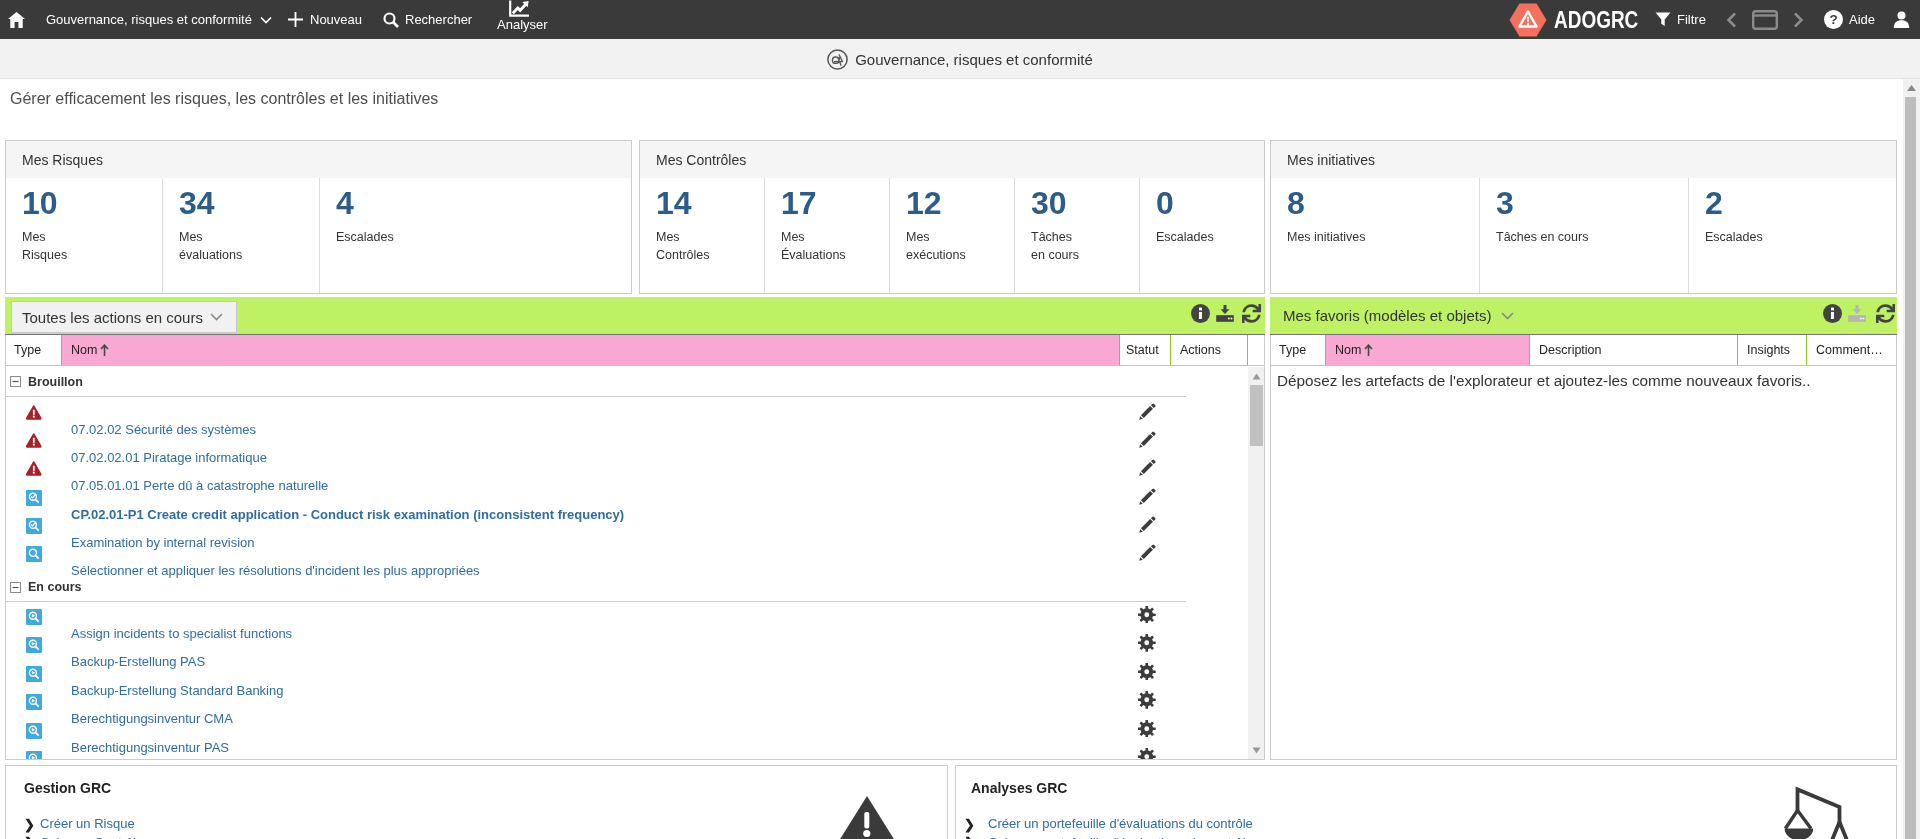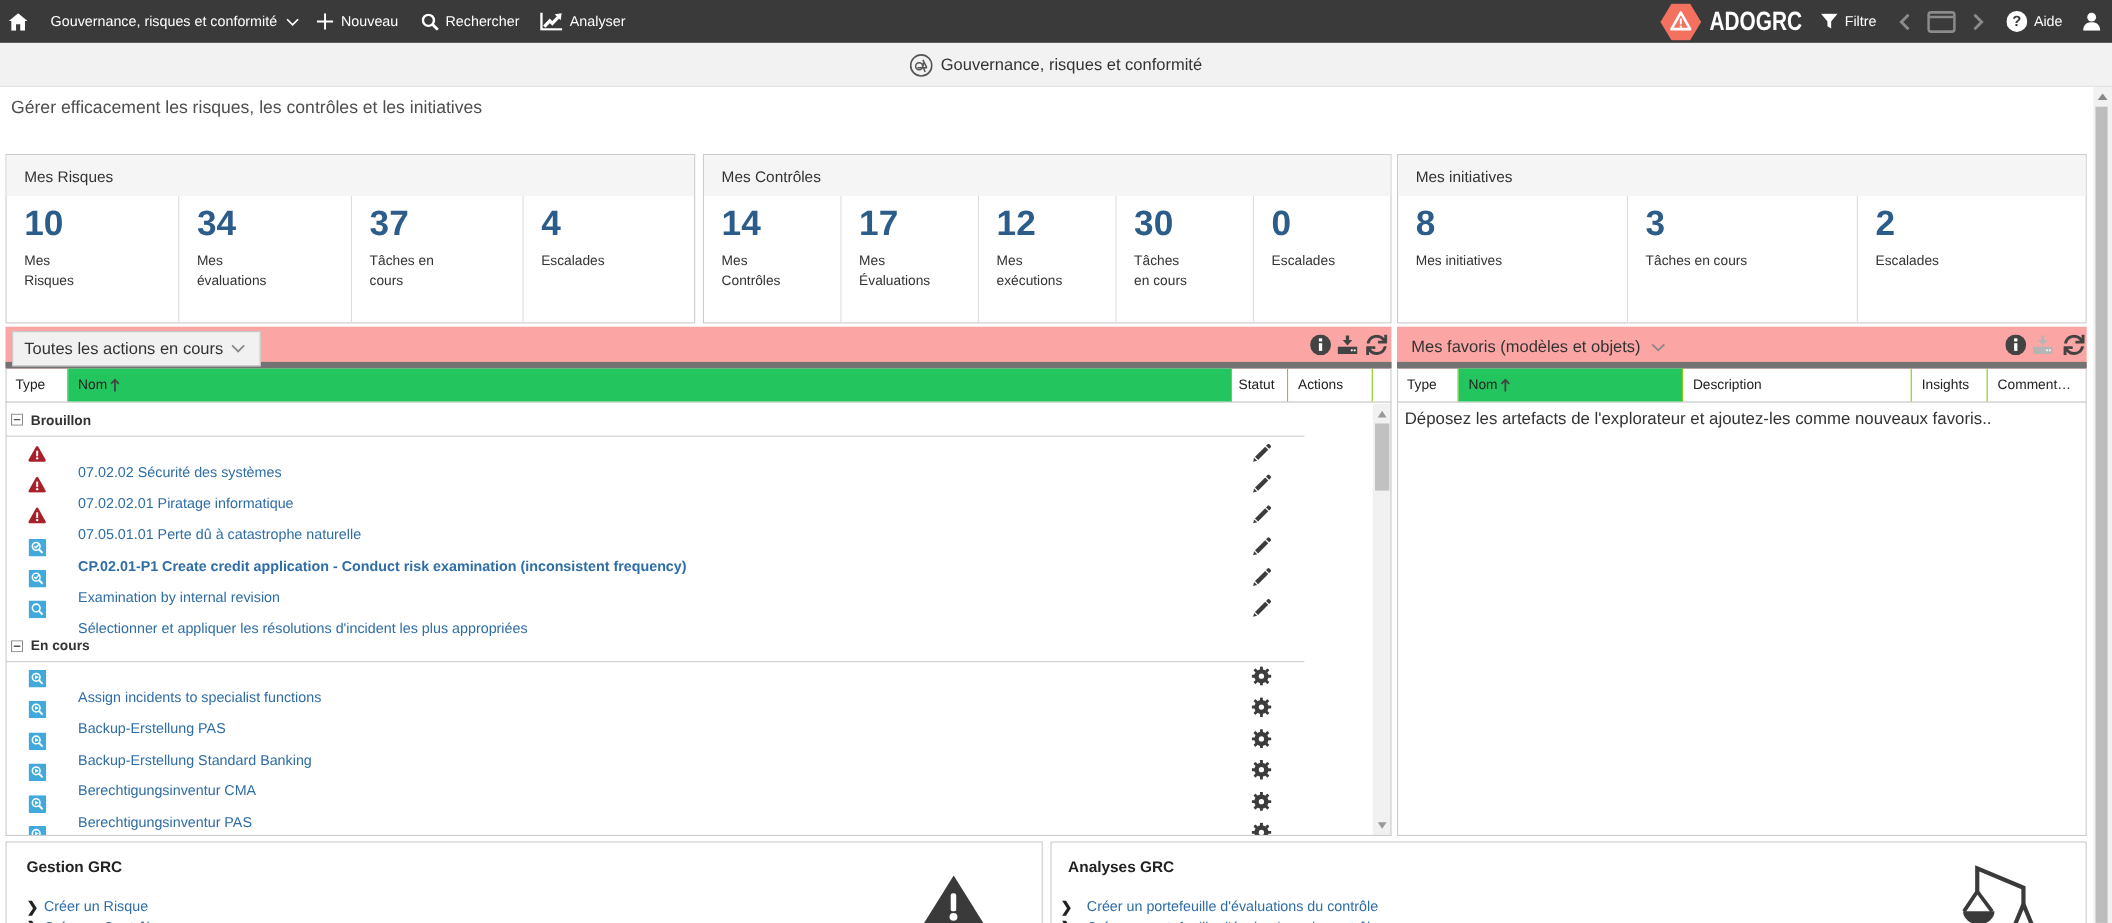--- a/index.html
+++ b/index.html
@@ -20,24 +20,24 @@
 .card { position:absolute; top:140px; height:154px; border:1px solid #ccc; background:#fff; }
 .card .hdr { height:37px; background:#f5f5f5; font-size:14px; color:#333; padding-left:16px; display:flex; align-items:center; }
 .card .cols { position:absolute; left:0; top:37px; bottom:0; right:0; display:flex; }
 .card .col { border-right:1px solid #ddd; padding:10px 0 0 16px; }
 .card .col:last-child { border-right:none; }
 .num { font-size:32px; font-weight:bold; color:#2b5c8a; line-height:31px; }
 .lbl { margin-top:9px; font-size:12.5px; line-height:18px; color:#333; }
 
 
 .panel { position:absolute; top:297px; background:#fff; }
-.toolbar { position:absolute; left:0; top:0; width:100%; height:38px; background:#fca5a5; border-bottom:6px solid #737373; }
+.toolbar { position:absolute; left:0; top:0; width:100%; height:38px; background:#bef264; border-bottom:1px solid #737373; }
 .thead { position:absolute; left:0; top:38px; width:100%; height:31px; border-bottom:1px solid #c4c4c4; font-size:12.5px; color:#222; }
 .thead .cell { position:absolute; top:0; height:30px; display:flex; align-items:center; padding-left:9px; border-right:1px solid #84cc16; }
-.sorted { background:#22c55e;text-align:center; }
+.sorted { background:#f9a8d4;text-align:center; }
 .ddbtn { position:absolute; left:6px; top:4px; height:32px; width:226px; background:#f1f1f1; border:1px solid #c6c6c6; font-size:15px; color:#333; display:flex; align-items:center; padding-left:10px; white-space:nowrap; }
 .tbicons { position:absolute; top:7px; display:flex; align-items:center; }
 
 .grouprow { font-weight:bold; font-size:12.5px; color:#333; display:flex; align-items:center; border-bottom:1px solid #ccc; }
 .drow { position:absolute; height:29px; font-size:13px; }
 .drow .nm { position:absolute; left:66px; top:17px; height:28px; line-height:28px; color:#2e6da6; }
 .icon16 { position:absolute; left:21px; top:6px; width:16px; height:16px; }
 
 .tablebox { position:absolute; left:0; top:38px; bottom:0; width:100%; border:1px solid #ccc; border-top:none; pointer-events:none; z-index:5; }
 
@@ -73,21 +73,21 @@
       </svg>
     <span style="margin-left:7px">Nouveau</span>
   </div>
   <div class="nav" style="left:383px;">
     <svg width="16" height="16" viewBox="0 0 16 16">
         <circle cx="6.5" cy="6.5" r="5" stroke="#fff" stroke-width="2.2" fill="none"></circle>
         <path d="M10 10 L15 15" stroke="#fff" stroke-width="2.6"></path>
       </svg>
     <span style="margin-left:6px">Rechercher</span>
   </div>
-  <div class="nav" style="left:491px;">
+  <div class="nav" style="left:491px;flex-direction:column;">
     <svg width="21" height="17" viewBox="0 0 21 17">
         <path d="M1.2 0.5 V15.7 H20" stroke="#fff" stroke-width="2.2" fill="none"></path>
         <path d="M3.8 13.2 L8.8 8 L11.1 10.3 L16.3 4.8" stroke="#fff" stroke-width="2.9" fill="none"></path>
         <path d="M13.3 2 L19.6 1 L18.7 7.3 Z" fill="#fff"></path>
       </svg>
     <span style="margin-left:6px">Analyser</span>
   </div>
 
   <div class="nav" style="left:1509px; top:3px; height:34px;">
     <svg width="38" height="34" viewBox="0 0 38 34">
@@ -153,24 +153,20 @@
 <div class="card" style="left:5px; width:627px;">
   <div class="hdr">Mes Risques</div>
   <div class="cols">
     <div class="col" style="width:157px;">
         <div class="num">10</div>
         <div class="lbl">Mes<br>Risques</div>
       </div>
     <div class="col" style="width:157px;">
         <div class="num">34</div>
         <div class="lbl">Mes<br>évaluations</div>
-      </div>
-    <div class="col" style="width:156px;">
-        <div class="num">37</div>
-        <div class="lbl">Tâches en<br>cours</div>
       </div>
     <div class="col" style="flex:1;">
         <div class="num">4</div>
         <div class="lbl">Escalades</div>
       </div>
   </div>
 </div>
 <div class="card" style="left:639px; width:626px;">
   <div class="hdr">Mes Contrôles</div>
   <div class="cols">

